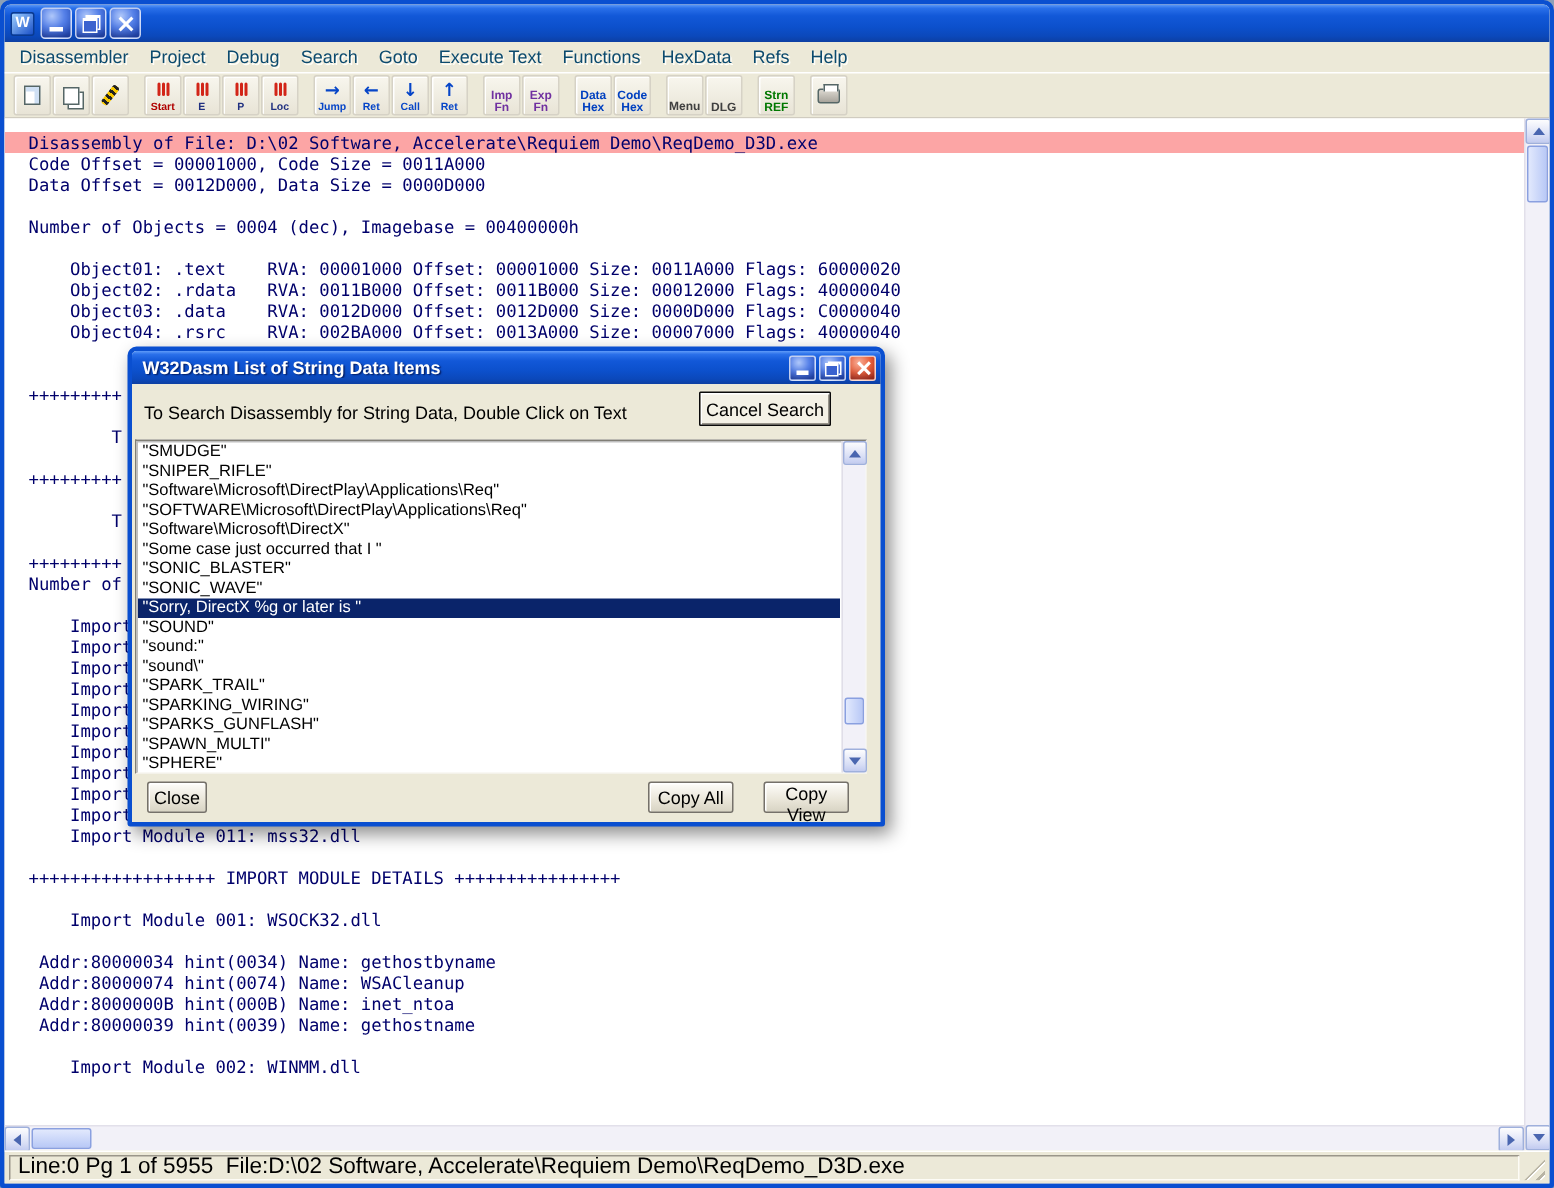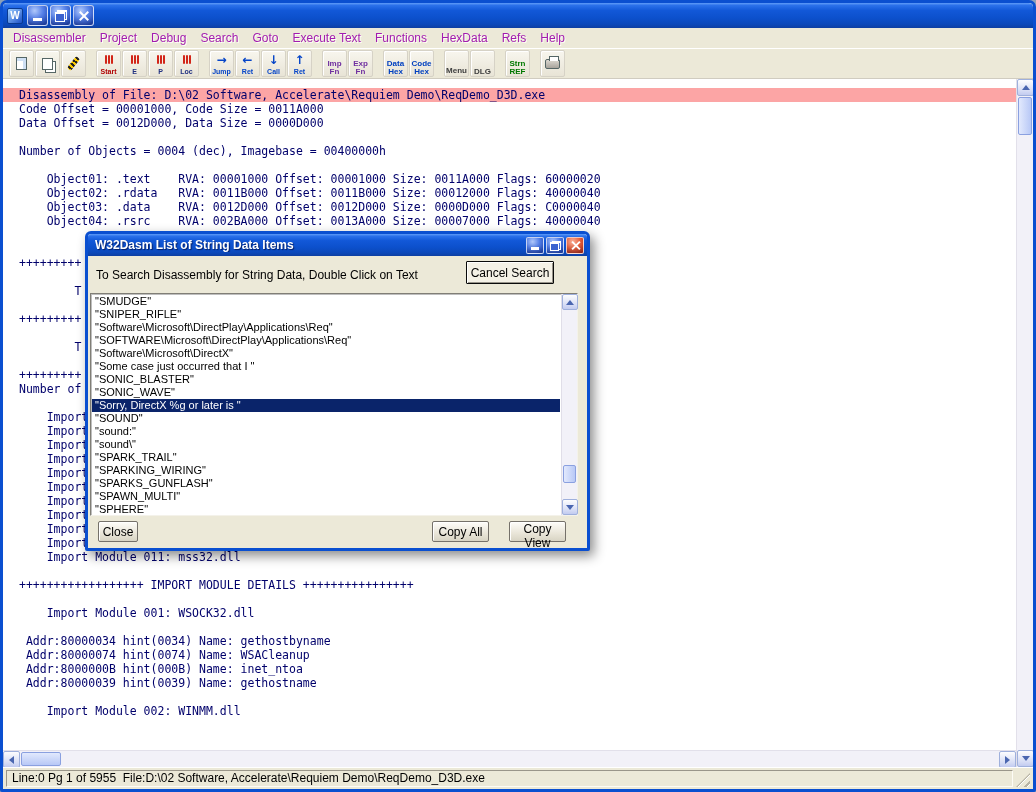--- a/index.html
+++ b/index.html
@@ -35,21 +35,21 @@
   .winbtn.sm .glyph-min{left:4px;bottom:3px;width:8px;height:3px}
   .winbtn.sm .glyph-restore{left:3px;top:3px;width:11px;height:10px}
   .winbtn.sm .glyph-restore::before{width:7px;height:6px}
   .winbtn.sm .glyph-restore::after{width:7px;height:6px}
   .winbtn.sm .glyph-close{left:3px;top:2px;width:11px;height:11px}
   .winbtn.sm .glyph-close::before,.winbtn.sm .glyph-close::after{left:5px;height:11px}
 
   
   .menubar{position:absolute;left:0;top:25px;width:100%;height:20px;background:#ece9d8;
     display:flex;align-items:center;padding-left:3px}
-  .menu-item{padding:3px 7px;font-size:12px;color:#a21caf;text-shadow:1px 1px 0 #fffef8;white-space:nowrap}
+  .menu-item{padding:3px 7px;font-size:12px;color:#0c4a6e;text-shadow:1px 1px 0 #fffef8;white-space:nowrap}
 
   
   .toolbar{position:absolute;left:0;top:45px;width:100%;height:31px;background:#ece9d8;
     display:flex;align-items:center;padding-left:5px;border-top:1px solid #fff;border-bottom:1px solid #d0ccc0}
   .tbtn{width:25px;height:27px;margin-left:1px;display:flex;flex-direction:column;align-items:center;
     justify-content:center;border:1px solid #d6d2c6;border-radius:2px;
     background:linear-gradient(180deg,#f8f6ee,#e8e4d6);box-shadow:inset 1px 1px 0 #fff}
   .tbtn.gap{margin-left:10px}
   .ticon{height:14px;display:flex;align-items:center;justify-content:center}
   .tlabel{font-size:7px;line-height:7px;font-weight:bold;margin-top:1px;white-space:nowrap}
@@ -87,21 +87,21 @@
   .arr{width:0;height:0;border-style:solid;display:block}
   .arr.up{border-width:0 4px 5px;border-color:transparent transparent #4a66b0 transparent}
   .arr.down{border-width:5px 4px 0;border-color:#4a66b0 transparent transparent transparent}
   .arr.left{border-width:4px 5px 4px 0;border-color:transparent #4a66b0 transparent transparent}
   .arr.right{border-width:4px 0 4px 5px;border-color:transparent transparent transparent #4a66b0}
 
   
   .statusbar{position:absolute;left:0;top:764px;width:1030px;height:22px;background:#ece9d8;
     display:flex;align-items:center;padding:2px 3px;gap:3px;border-top:1px solid #fff}
   .status-panel{flex:1;height:17px;border:1px solid;border-color:#9a968a #fdfcf6 #fdfcf6 #9a968a;
-    font-size:12px;padding:0 5px;line-height:14px;color:#000;white-space:pre;overflow:hidden}
+    font-size:15px;padding:0 5px;line-height:14px;color:#000;white-space:pre;overflow:hidden}
   .grip{width:14px;height:14px;align-self:flex-end;
     background:repeating-linear-gradient(135deg,transparent 0 3px,#b8b4a4 3px 5px,#fff 5px 6px);
     clip-path:polygon(100% 0,100% 100%,0 100%)}
 
   
   .dialog{position:absolute;left:85px;top:231px;width:505px;height:320px;background:#ece9d8;
     border:3px solid #0a4fd0;border-radius:6px 6px 2px 2px;box-shadow:4px 5px 12px rgba(0,0,0,.45);z-index:50}
   .titlebar2{height:22px;background:linear-gradient(180deg,#5f9bf8 0%,#2a70ea 10%,#1258d8 30%,#0c50cc 60%,#0b48ba 85%,#0d3fa2 100%);
     display:flex;align-items:center;padding:0 3px;border-radius:3px 3px 0 0;gap:2px}
   .title-text2{flex:1;color:#fff;font-size:12px;font-weight:bold;text-shadow:1px 1px 1px rgba(0,10,60,.7);padding-left:4px;white-space:nowrap;overflow:hidden}

